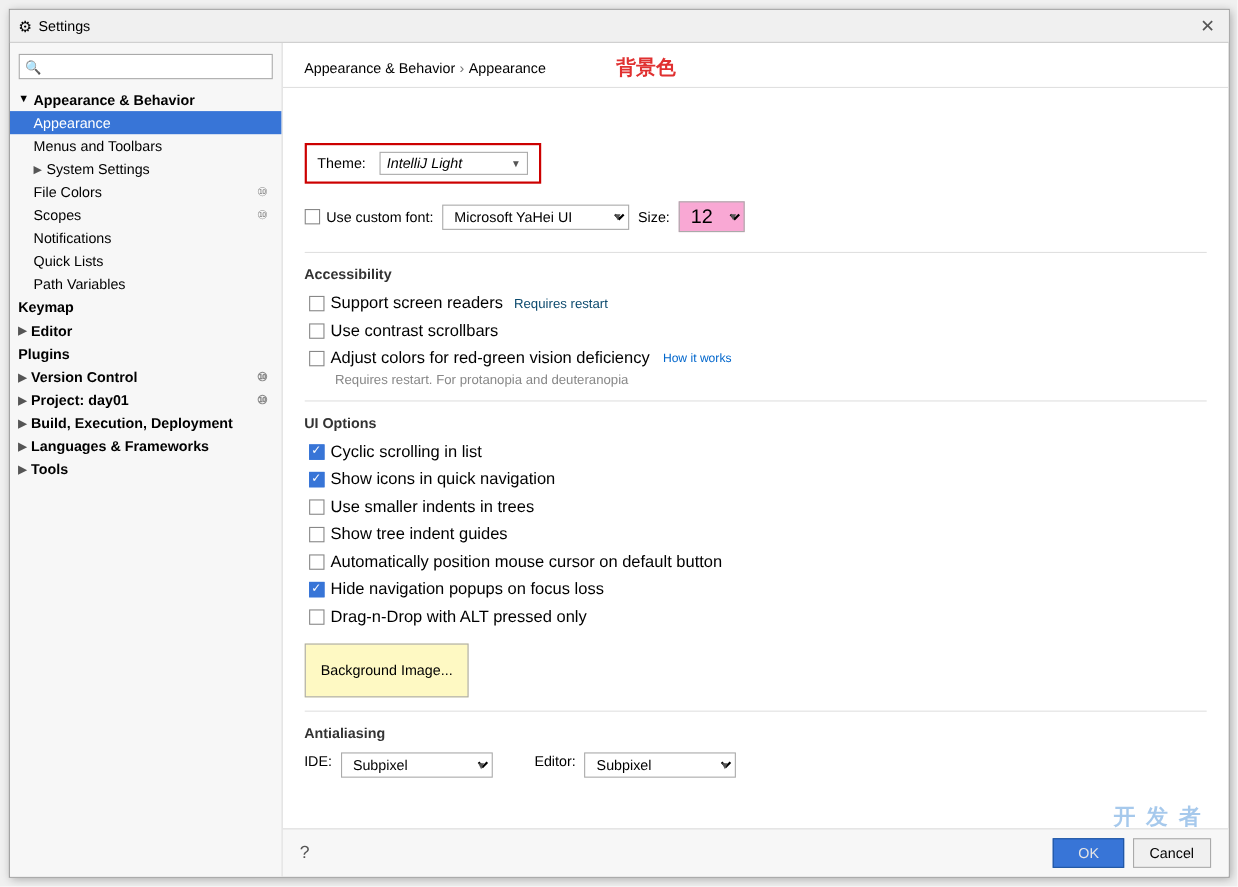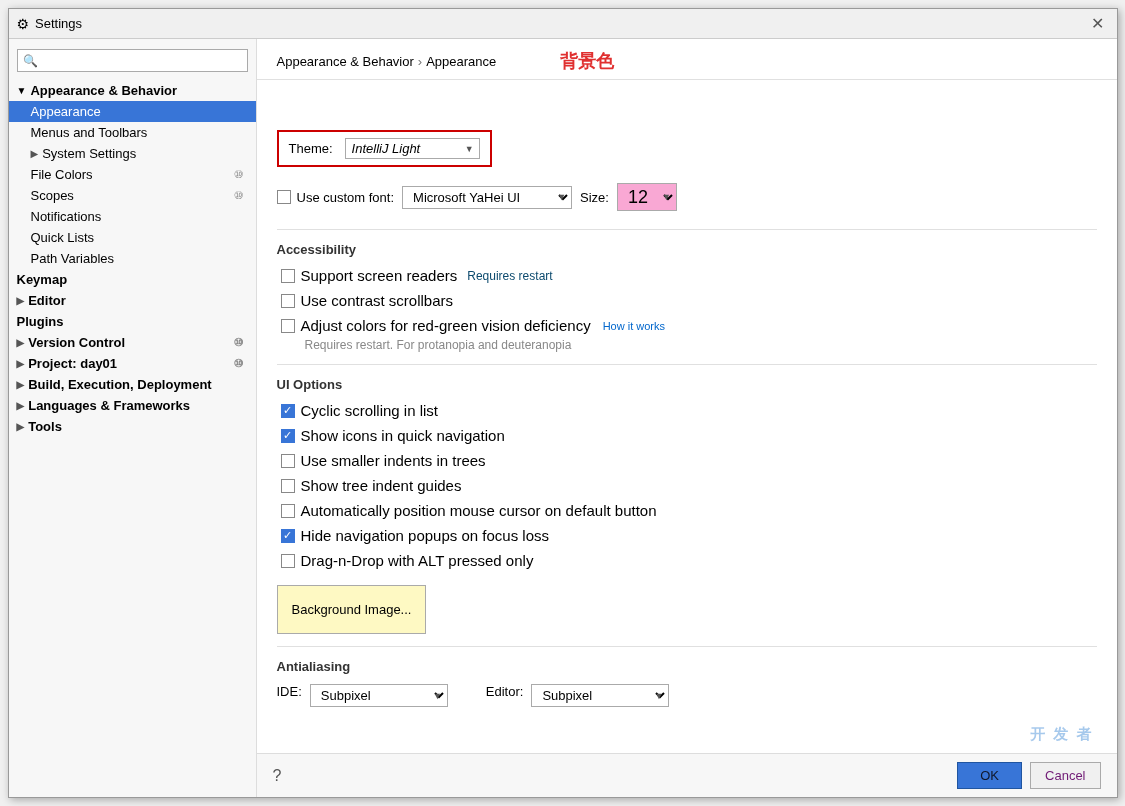--- a/index.html
+++ b/index.html
@@ -290,29 +290,29 @@
       border-top: 1px solid #ddd;
       background: #f7f7f7;
     }
     .bottom-right {
       display: flex;
       gap: 8px;
       align-items: center;
     }
     .btn-ok {
       background: #3875d7;
-      color: #0f172a;
+      color: #e5e5e5;
       border: 1px solid #2055a0;
       padding: 5px 22px;
       font-size: 13px;
       cursor: pointer;
     }
     .btn-cancel {
       background: #f0f0f0;
-      color: #701a75;
+      color: #000000;
       border: 1px solid #aaa;
       padding: 5px 14px;
       font-size: 13px;
       cursor: pointer;
     }
     .btn-help {
       background: none;
       border: none;
       font-size: 16px;
       color: #555;
@@ -635,14 +635,14 @@
           <button class="btn-help">?</button>
           <div class="bottom-right">
             <button class="btn-ok">OK</button>
             <button class="btn-cancel">Cancel</button>
           </div>
         </div>
       </div>
     </div>
   </div>
 
-  <div class="watermark" style="position:absolute; bottom:54px; right:24px; color:rgba(0,100,200,0.35); font-size:15px; font-weight:bold; letter-spacing:2px; pointer-events:none;">开 发 者</div>
+  <div class="watermark" style="position:absolute; bottom:42px; right:24px; color:rgba(0,100,200,0.35); font-size:20px; font-weight:bold; letter-spacing:2px; pointer-events:none;">开 发 者</div>
 </div>
 
 </body></html>

